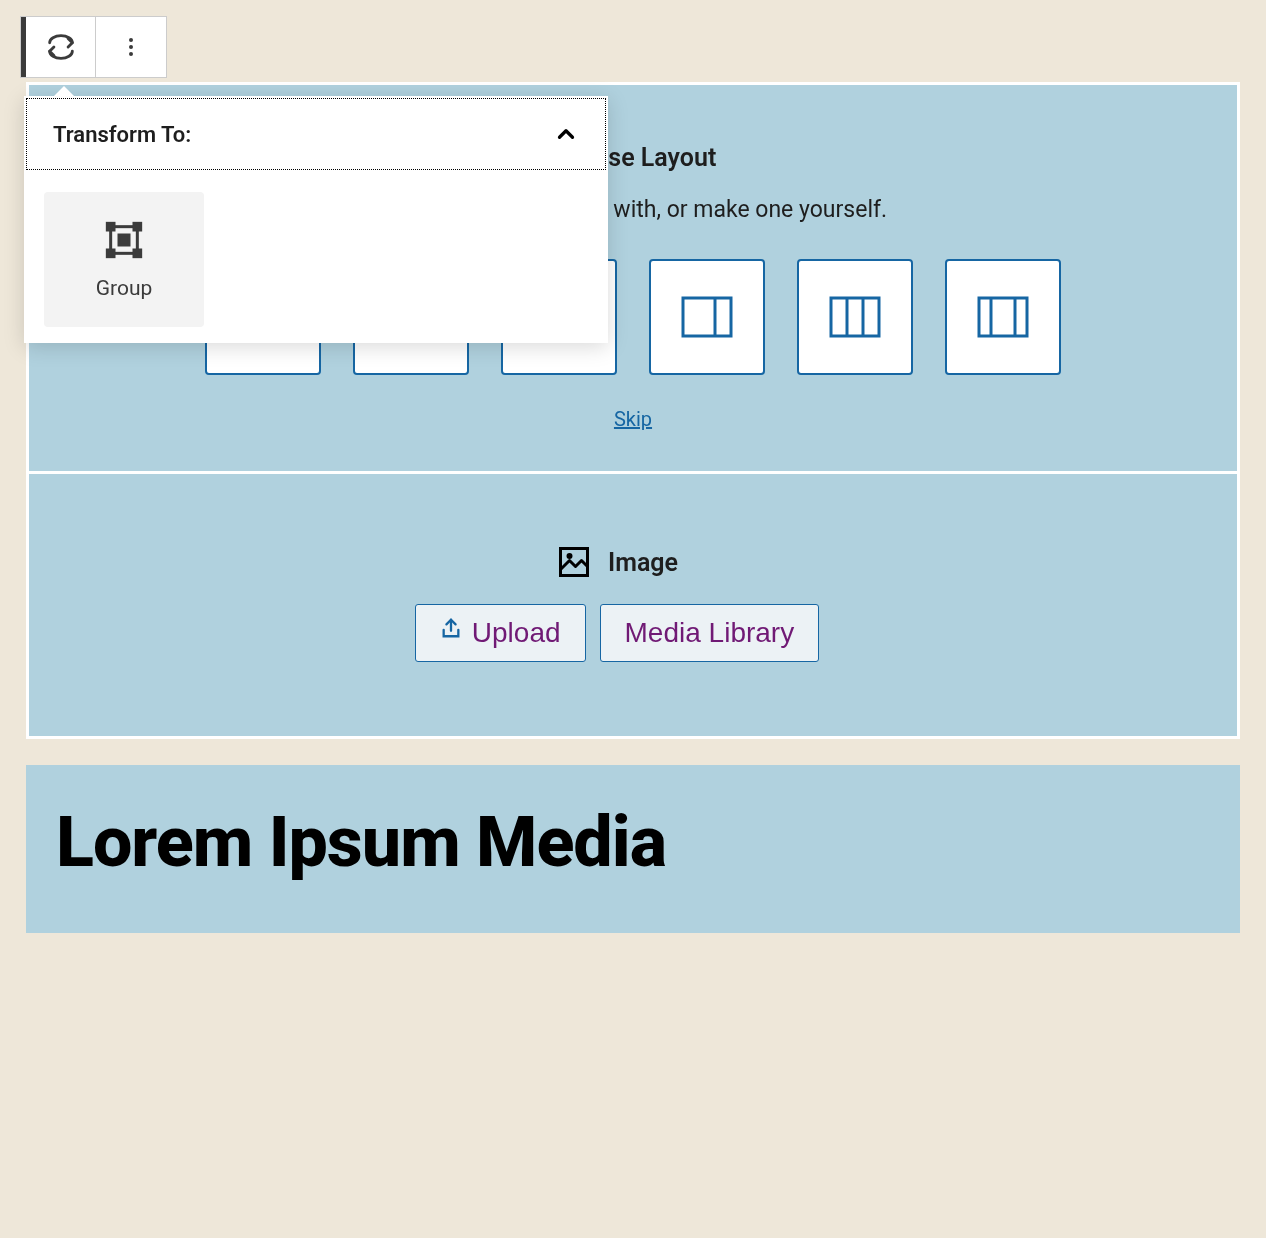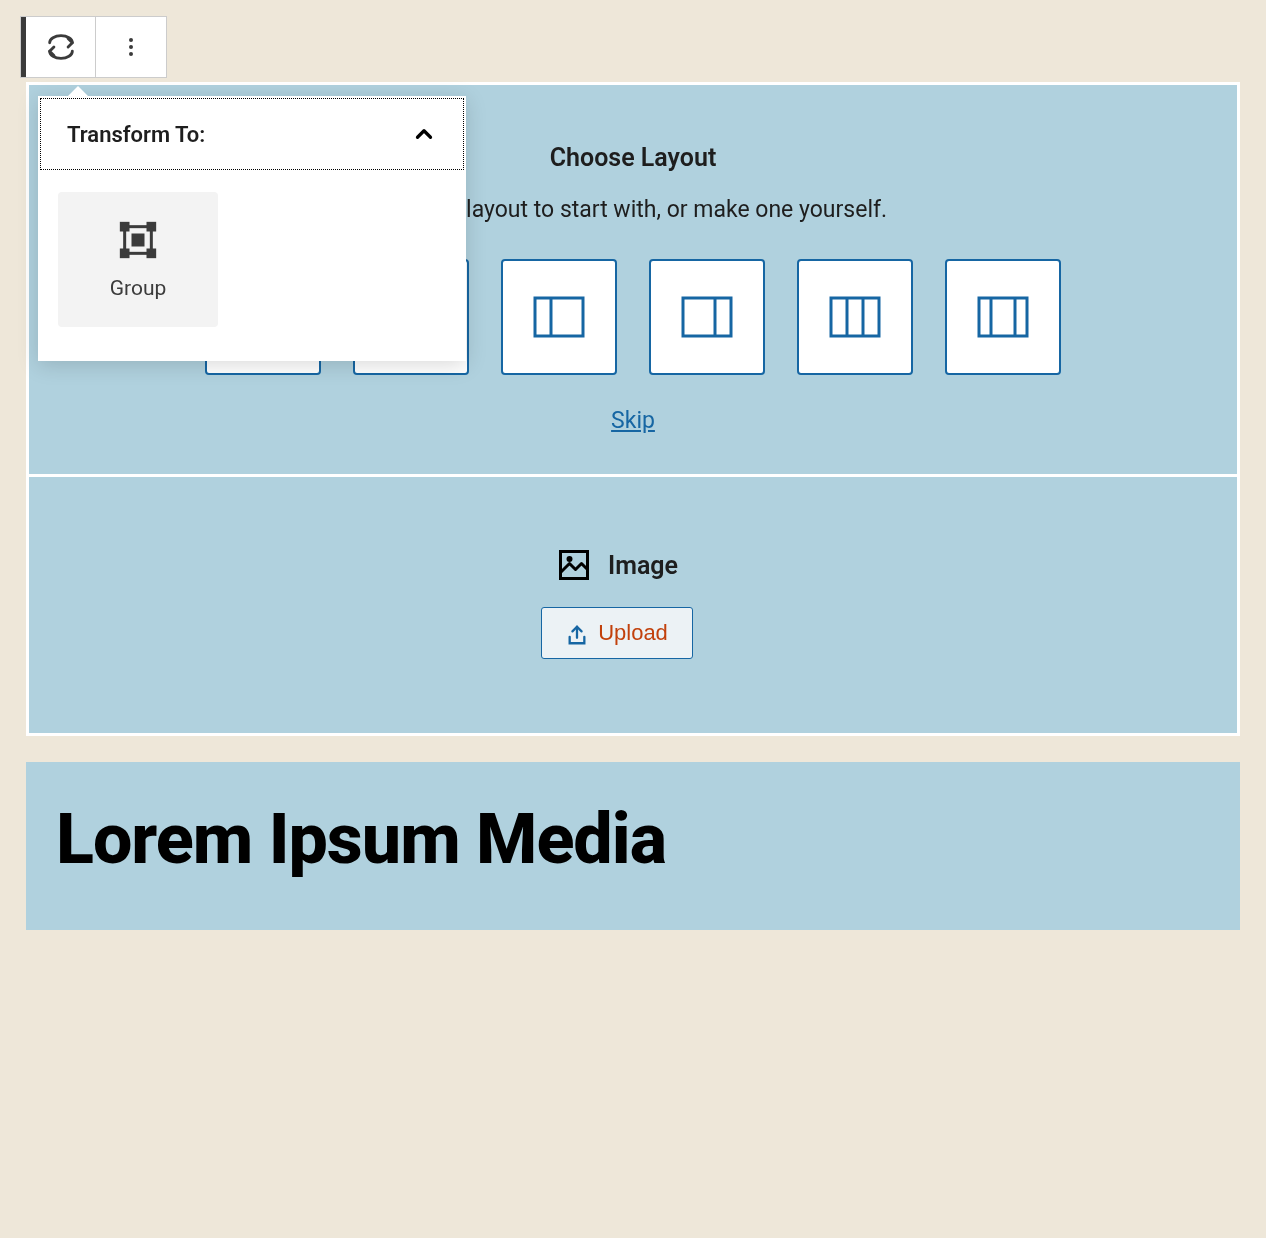--- a/index.html
+++ b/index.html
@@ -34,26 +34,26 @@
       display: flex;
       align-items: center;
       justify-content: center;
       border-right: 1px solid #ccc;
       cursor: pointer;
     }
     .toolbar-btn:last-child { border-right: none; }
     .popover {
       position: absolute;
       top: 96px;
-      left: 38px;
-      width: 428px;
+      left: 24px;
+      width: 584px;
       background: #fff;
       box-shadow: 0 4px 20px rgba(0,0,0,0.15);
       z-index: 10;
-      padding-bottom: 34px;
+      padding-bottom: 16px;
     }
     .popover::before {
       content: "";
       position: absolute;
       top: -10px;
       left: 30px;
       border-left: 10px solid transparent;
       border-right: 10px solid transparent;
       border-bottom: 10px solid #fff;
     }
@@ -130,40 +130,40 @@
       background: #fff;
       border: 2px solid #1666a3;
       border-radius: 4px;
       display: flex;
       align-items: center;
       justify-content: center;
       cursor: pointer;
     }
     .skip-link {
       color: #1666a3;
-      font-size: 23px;
+      font-size: 20px;
       text-decoration: underline;
       cursor: pointer;
     }
     .btn-row {
       display: flex;
       justify-content: center;
       gap: 14px;
       flex-wrap: wrap;
     }
     .btn {
       background: #ecf2f5;
       border: 1.5px solid #1666a3;
-      color: #c2410c;
-      font-size: 22px;
+      color: #701a75;
+      font-size: 28px;
       padding: 12px 24px;
       border-radius: 3px;
       cursor: pointer;
       display: inline-flex;
-      align-items: flex-end;
+      align-items: flex-start;
       gap: 10px;
       margin-bottom: 14px;
     }
     .heading-block {
       margin-top: 26px;
       background: #b0d1de;
       padding: 36px 30px 50px 30px;
     }
     .heading-text {
       font-size: 70px;
@@ -277,19 +277,22 @@
     </div>
     <div class="btn-row">
       <button class="btn">
         <svg width="22" height="22" viewBox="0 0 24 24" fill="none" stroke="#1666a3" stroke-width="2.5">
           <path d="M12 3 L12 15" stroke-linecap="round"></path>
           <polyline points="7,8 12,3 17,8" stroke-linecap="round" stroke-linejoin="round"></polyline>
           <path d="M4 14 L4 21 L20 21 L20 14" stroke-linecap="round"></path>
         </svg>
         <span>Upload</span>
       </button>
+      <button class="btn">
+        <span>Media Library</span>
+      </button>
     </div>
   </div>
 </div>
 
 <div class="heading-block">
   <div class="heading-text">Lorem Ipsum Media</div>
 </div>
 
 </body></html>

